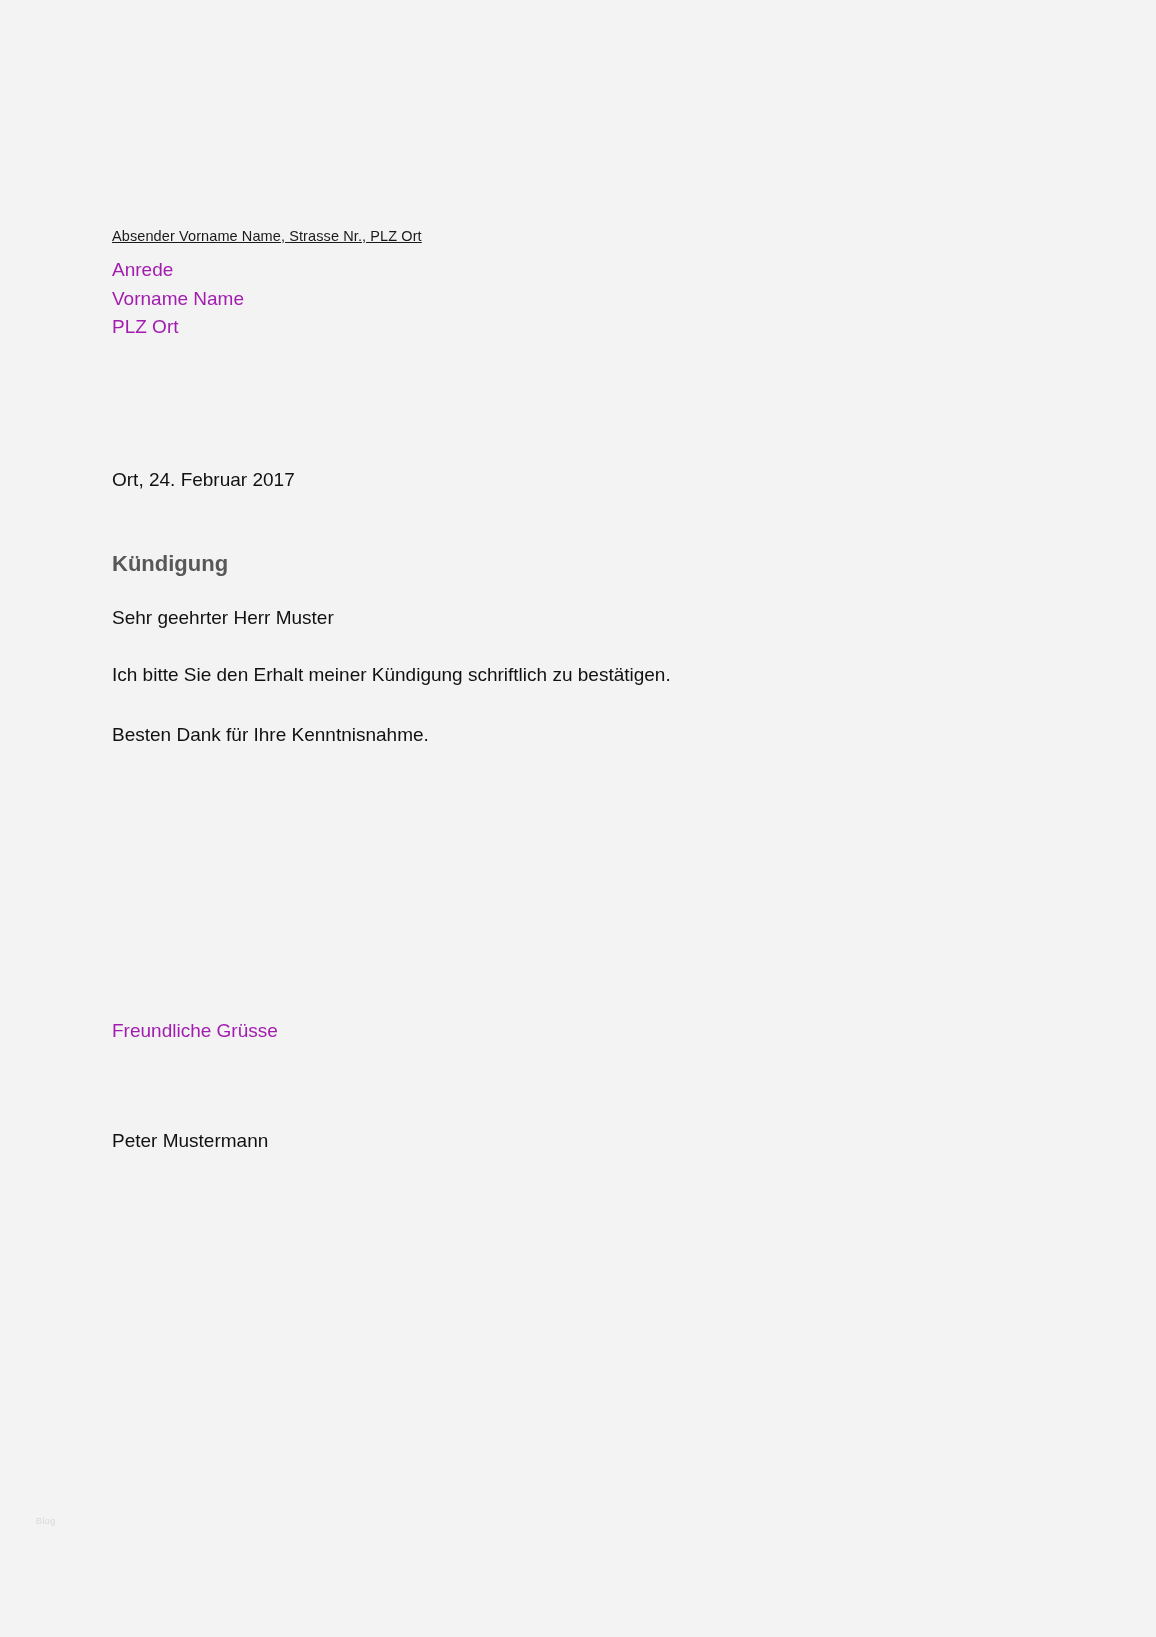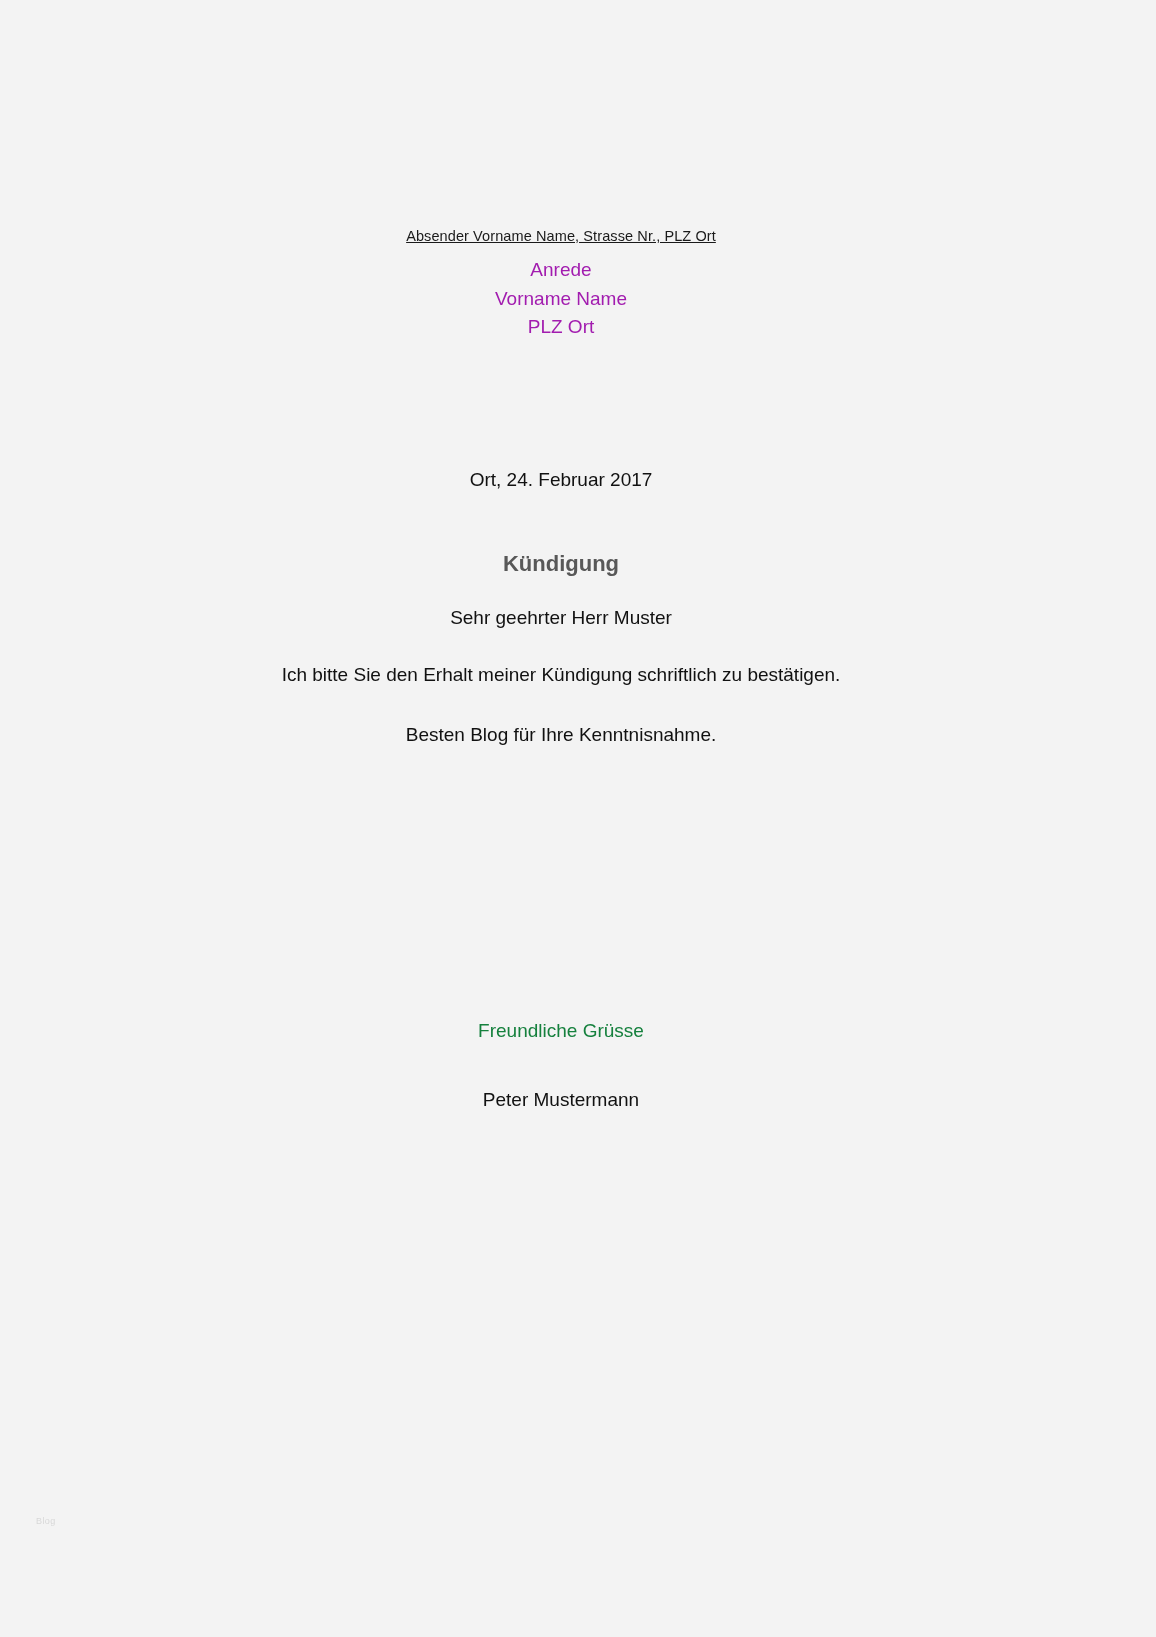--- a/index.html
+++ b/index.html
@@ -21,24 +21,23 @@
   .sheet {
     position: absolute;
     left: 0;
     top: 0;
     width: 1156px;
     height: 1637px;
     background: #f3f3f3;
   }
   .content {
     position: absolute;
-    left: 121px;
+    left: 112px;
     top: 228px;
     width: 880px;
-    text-align: center;
   }
   .sender-line {
     font-size: 14.5px;
     color: #1a1a1a;
     text-decoration: underline;
     letter-spacing: 0.1px;
     margin-bottom: 12px;
   }
   .recipient {
     font-size: 19px;
@@ -71,27 +70,27 @@
     margin-top: 24px;
   }
   .body-block.spaced {
     margin-top: 32px;
   }
   .body-block em {
     font-style: italic;
   }
   .closing {
     font-size: 19px;
-    color: #15803d;
+    color: #a21caf;
     margin-top: 270px;
   }
   .signature {
     font-size: 19px;
     color: #111111;
-    margin-top: 47px;
+    margin-top: 88px;
   }
   .watermark {
     position: absolute;
     left: 36px;
     top: 1516px;
     font-size: 9px;
     color: #d8d8d8;
     letter-spacing: 0.4px;
   }
 </style>
@@ -113,21 +112,21 @@
 
       <div class="date-line">Ort, 24. Februar 2017</div>
 
       <div class="subject">Kündigung</div>
 
       <div class="salutation">Sehr geehrter Herr Muster</div>
 
 
       <div class="body-block spaced">Ich bitte Sie den Erhalt meiner Kündigung schriftlich zu bestätigen.</div>
 
-      <div class="body-block spaced">Besten Blog für Ihre Kenntnisnahme.</div>
+      <div class="body-block spaced">Besten Dank für Ihre Kenntnisnahme.</div>
 
       <div class="closing">Freundliche Grüsse</div>
 
       <div class="signature">Peter Mustermann</div>
 
     </div>
 
     <div class="watermark">Blog</div>
 
   </div>

